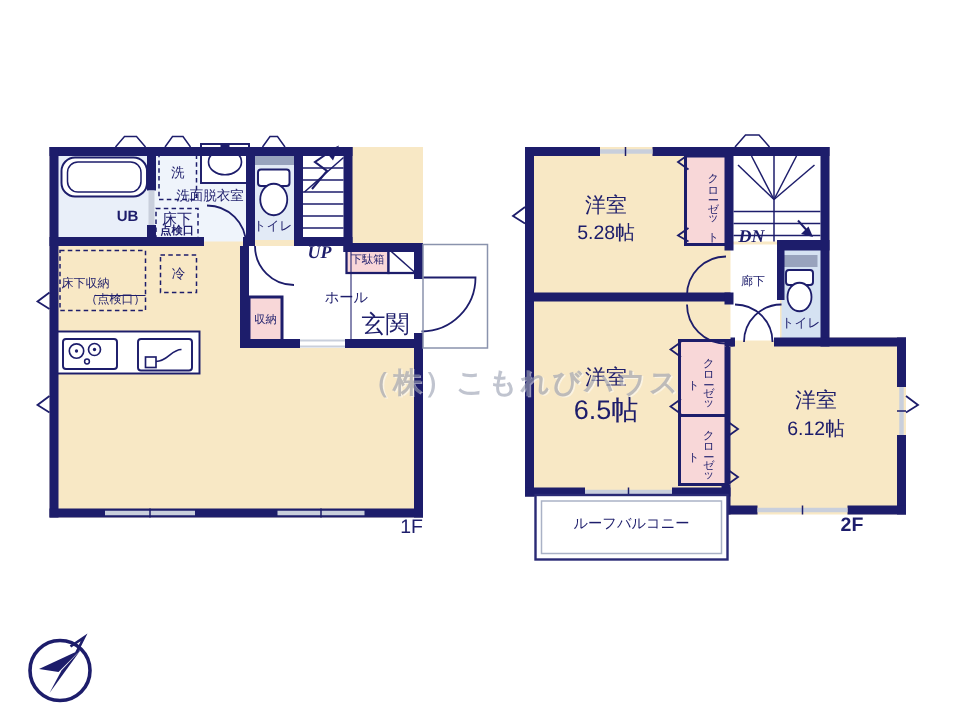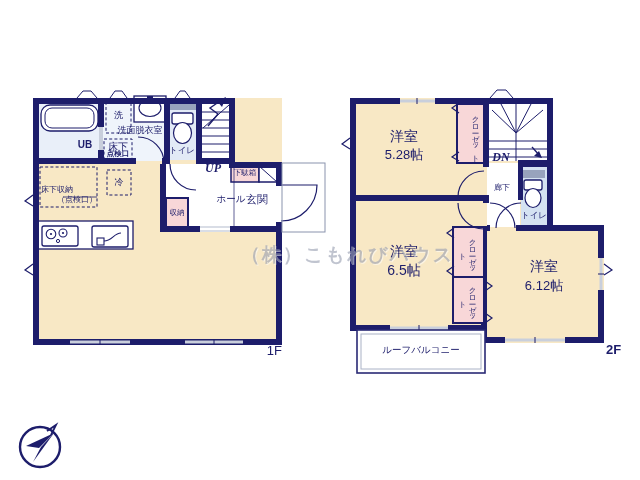--- a/index.html
+++ b/index.html
@@ -229,37 +229,37 @@
   </svg>
 
   <div class="lbl" style="left:55px;top:139px;width:28px;font-size:10px;font-weight:bold;margin-left:16px;">UB</div>
   <div class="lbl" style="left:112px;top:125px;width:56px;font-size:9px;">洗面脱衣室</div>
   <div class="lbl" style="left:112px;top:110px;width:13px;font-size:9px;">洗</div>
   <div class="lbl" style="left:105px;top:141px;width:26px;font-size:10px;">床下</div>
   <div class="lbl" style="left:105px;top:150px;width:26px;font-size:7.5px;font-weight:bold;">点検口</div>
   <div class="lbl" style="left:167px;top:146px;width:30px;font-size:8.5px;">トイレ</div>
   <div class="lbl serif-it" style="left:198px;top:162px;width:30px;font-size:12px;">UP</div>
   <div class="lbl" style="left:232px;top:169px;width:26px;font-size:7.5px;">下駄箱</div>
-  <div class="lbl" style="left:236px;top:193px;width:42px;font-size:11px;">玄関</div>
+  <div class="lbl" style="left:236px;top:208px;width:42px;font-size:16px;">玄関</div>
   <div class="lbl" style="left:200px;top:194px;width:34px;font-size:9.5px;margin-left:14px;">ホール</div>
   <div class="lbl" style="left:167px;top:209px;width:20px;font-size:7.5px;">収納</div>
   <div class="lbl" style="left:112px;top:177px;width:14px;font-size:9px;">冷</div>
   <div class="lbl" style="left:41px;top:186px;width:56px;font-size:8px;text-align:left;font-family:Liberation Mono, monospace;">床下収納</div>
   <div class="lbl" style="left:41px;top:196px;width:56px;font-size:8px;text-align:right;">（点検口）</div>
   <div class="lbl" style="left:250px;top:344px;width:32px;font-size:13px;font-weight:normal;text-align:right;">1F</div>
 
   <div class="lbl" style="left:370px;top:129px;width:68px;font-size:14px;">洋室</div>
   <div class="lbl" style="left:370px;top:148px;width:68px;font-size:13px;">5.28帖</div>
   <div class="vlbl" style="left:464px;top:107px;width:16px;height:54px;font-size:7.5px;">クローゼット</div>
   <div class="lbl serif-it" style="left:487px;top:151px;width:28px;font-size:12px;">DN</div>
   <div class="lbl" style="left:489px;top:184px;width:26px;font-size:8px;">廊下</div>
   <div class="lbl" style="left:519px;top:211px;width:30px;font-size:8.5px;">トイレ</div>
   <div class="lbl" style="left:370px;top:244px;width:68px;font-size:14px;">洋室</div>
-  <div class="lbl" style="left:370px;top:263px;width:68px;font-size:14px;">6.5帖</div>
+  <div class="lbl" style="left:370px;top:263px;width:68px;font-size:18px;">6.5帖</div>
   <div class="vlbl" style="left:461px;top:231px;width:16px;height:44px;font-size:7.5px;">クローゼット</div>
   <div class="vlbl" style="left:461px;top:280px;width:16px;height:41px;font-size:7.5px;">クローゼット</div>
   <div class="lbl" style="left:505px;top:259px;width:78px;font-size:14px;">洋室</div>
   <div class="lbl" style="left:505px;top:279px;width:78px;font-size:13px;">6.12帖</div>
   <div class="lbl" style="left:356px;top:345px;width:130px;font-size:9.5px;">ルーフバルコニー</div>
-  <div class="lbl" style="left:606px;top:343px;width:32px;font-size:13px;font-weight:bold;text-align:left;">2F</div>
+  <div class="lbl" style="left:552px;top:343px;width:32px;font-size:13px;font-weight:bold;text-align:center;">2F</div>
 
   <div class="wm" style="left:241px;top:226px;font-size:19px;">（株）こもれびハウス</div>
 </div>
 
 </body></html>

